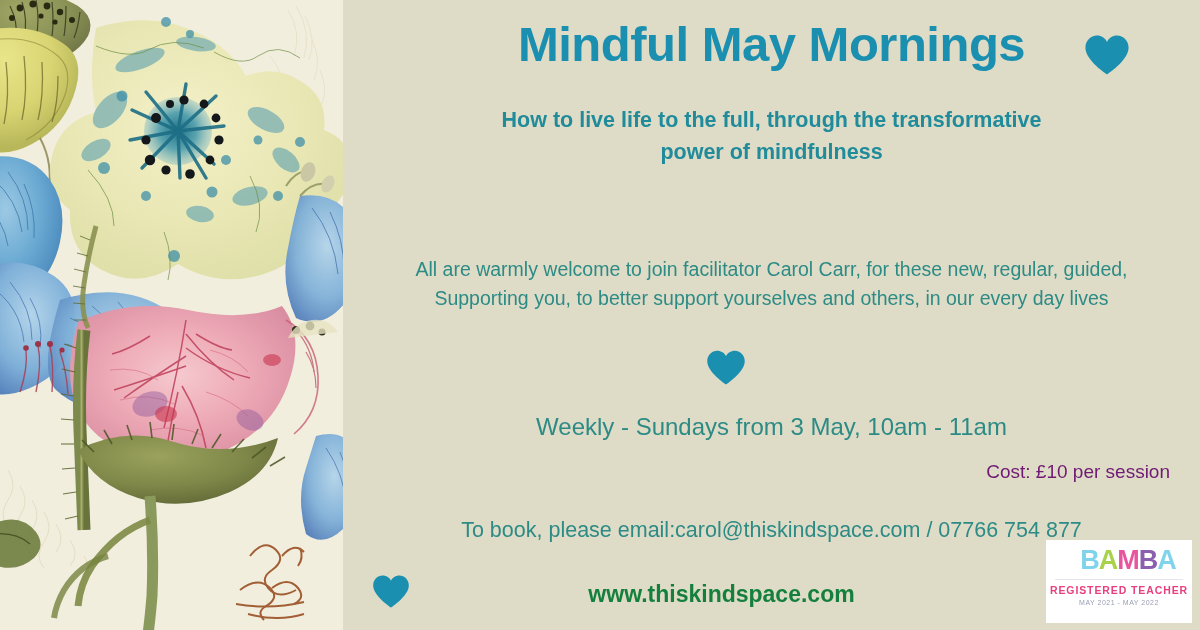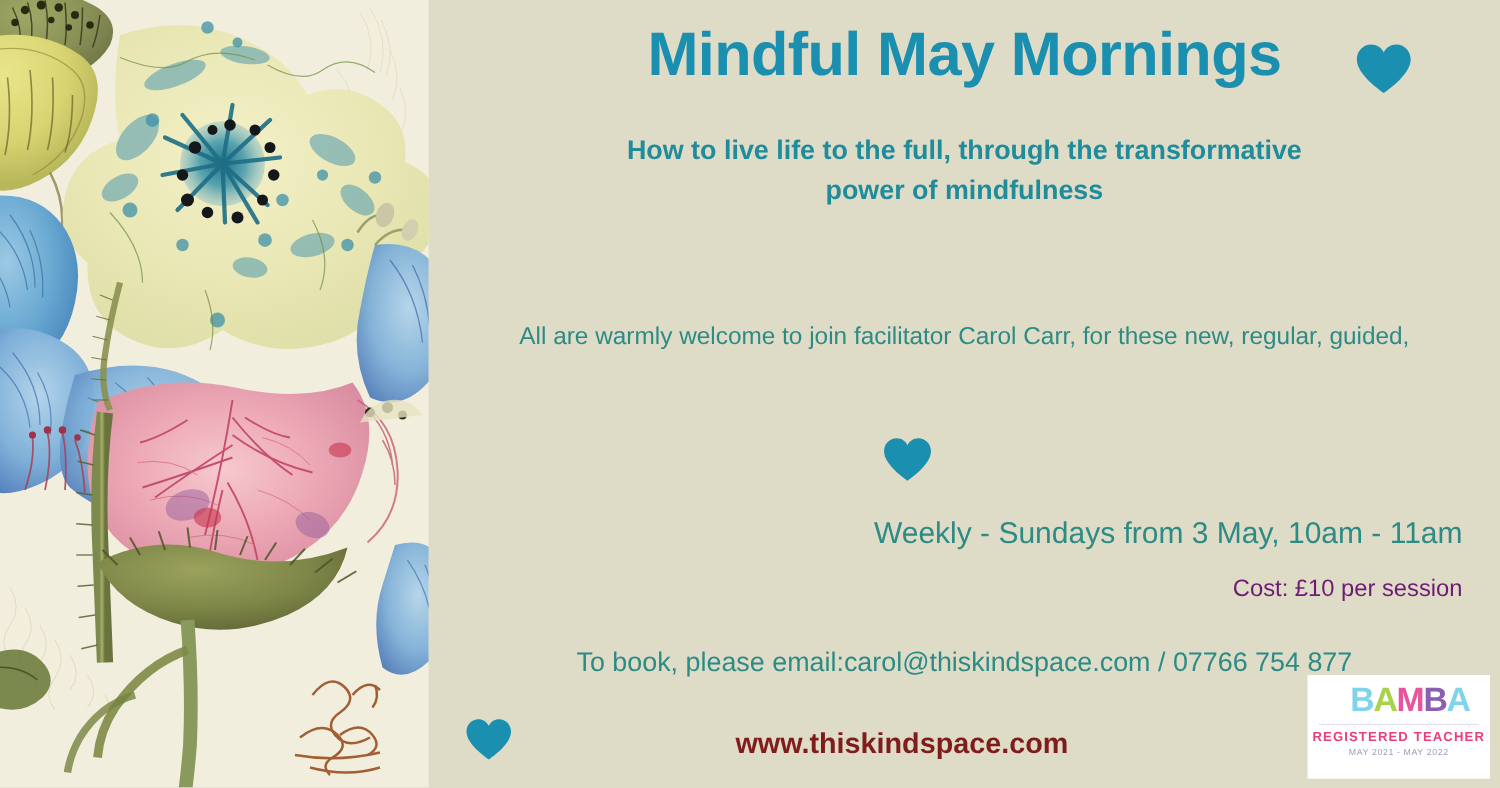--- a/index.html
+++ b/index.html
@@ -51,37 +51,37 @@
   }
 
   .blurb {
     position:absolute; left:14px; right:14px; top:255px;
     text-align:center; font-size:19.5px; line-height:29px;
     color:#2d8b86;
   }
 
   .schedule {
     position:absolute; left:30px; right:30px; top:413px;
-    text-align:right; font-size:24px; color:#2d8b86;
+    text-align:center; font-size:24px; color:#2d8b86;
   }
 
   .cost {
     position:absolute; left:30px; right:30px; top:461px;
     text-align:right; font-size:19px; color:#701a75;
   }
 
   .booking {
     position:absolute; left:20px; right:20px; top:518px;
     text-align:center; font-size:21.5px; color:#2d8b86;
   }
 
   .website {
     position:absolute; left:20px; right:120px; top:581px;
     text-align:center; font-size:23px; font-weight:bold;
-    color:#7f1d1d;
+    color:#15803d;
   }
 
   
   .bamba {
     position:absolute; left:703px; top:540px;
     width:146px; height:83px; background:#ffffff;
     display:flex; flex-direction:column; align-items:center;
     justify-content:flex-start; padding-top:2px;
   }
   .bamba-word {
@@ -430,20 +430,21 @@
     </svg>
 
     <div class="subtitle">
       <div>How to live life to the full, through the transformative</div>
       <div>power of mindfulness</div>
     </div>
 
 
     <div class="blurb">
       <div>All are warmly welcome to join facilitator Carol Carr, for these new, regular, guided,</div>
+      <div>Supporting you, to better support yourselves and others, in our every day lives</div>
     </div>
 
     <svg class="heart heart-mid" viewBox="0 0 32 29">
       <path d="M16 28 C16 28 1 18.2 1 9.4 C1 4.5 4.7 1 9 1 C12.1 1 14.8 2.8 16 5.4 C17.2 2.8 19.9 1 23 1 C27.3 1 31 4.5 31 9.4 C31 18.2 16 28 16 28 Z" fill="#1b8fb0"></path>
     </svg>
 
     <div class="schedule">Weekly - Sundays from 3 May, 10am - 11am</div>
     <div class="cost">Cost: £10 per session</div>
     <div class="booking">To book, please email:carol@thiskindspace.com / 07766 754 877</div>
 

